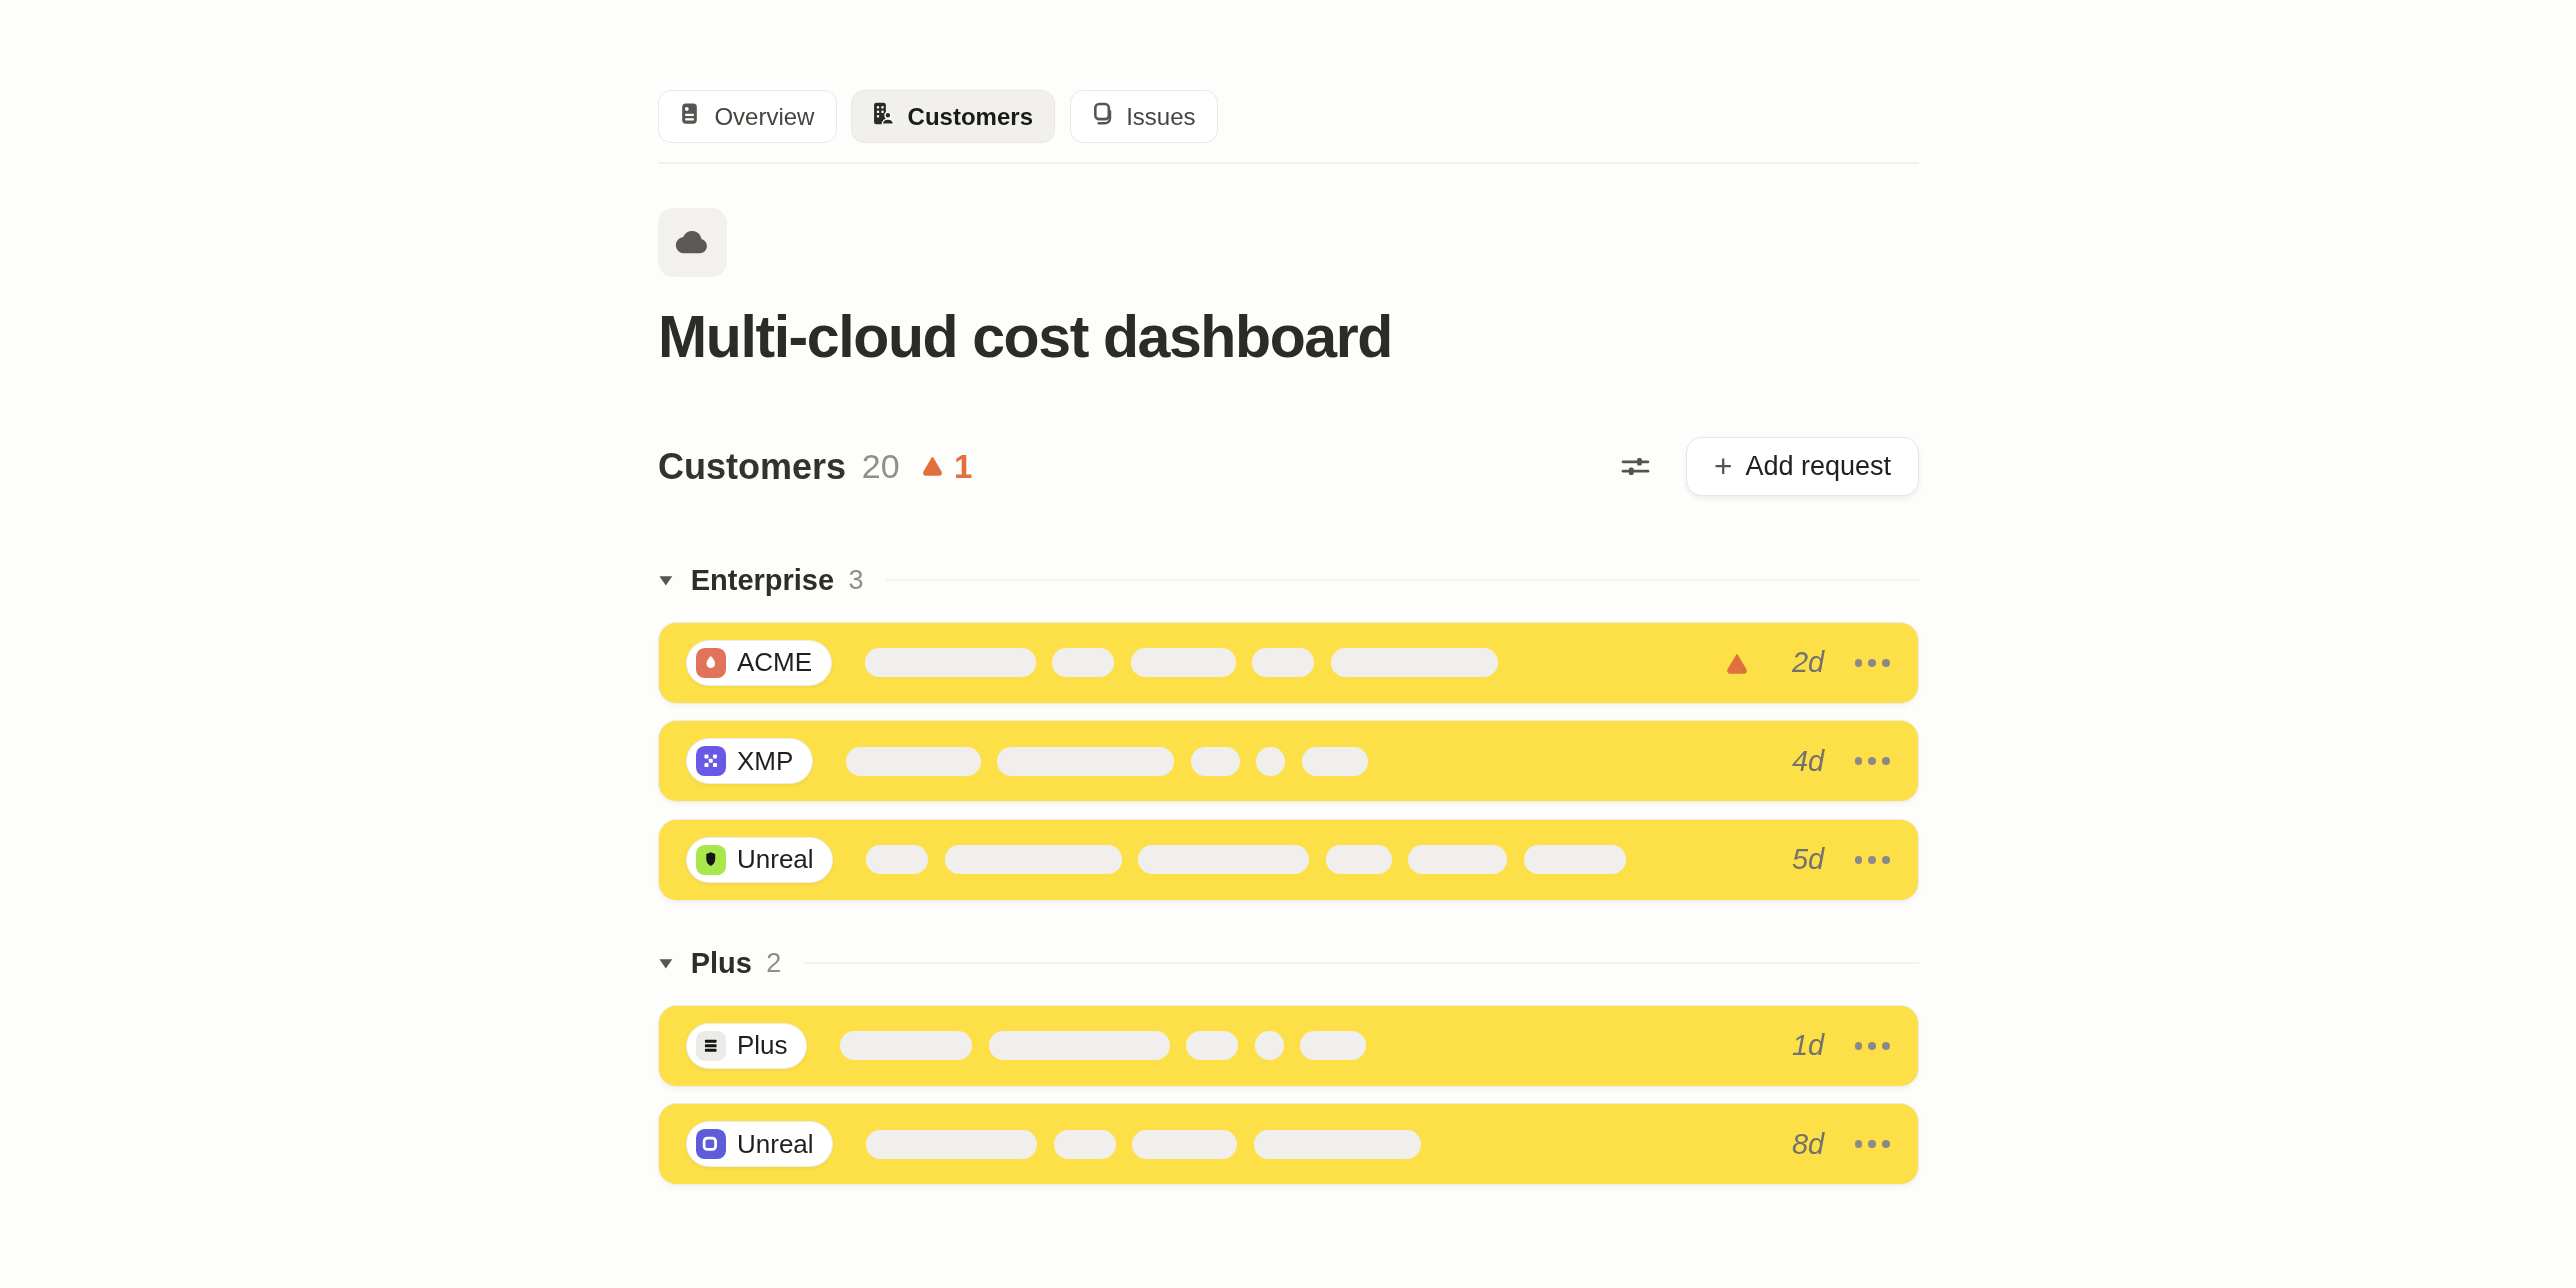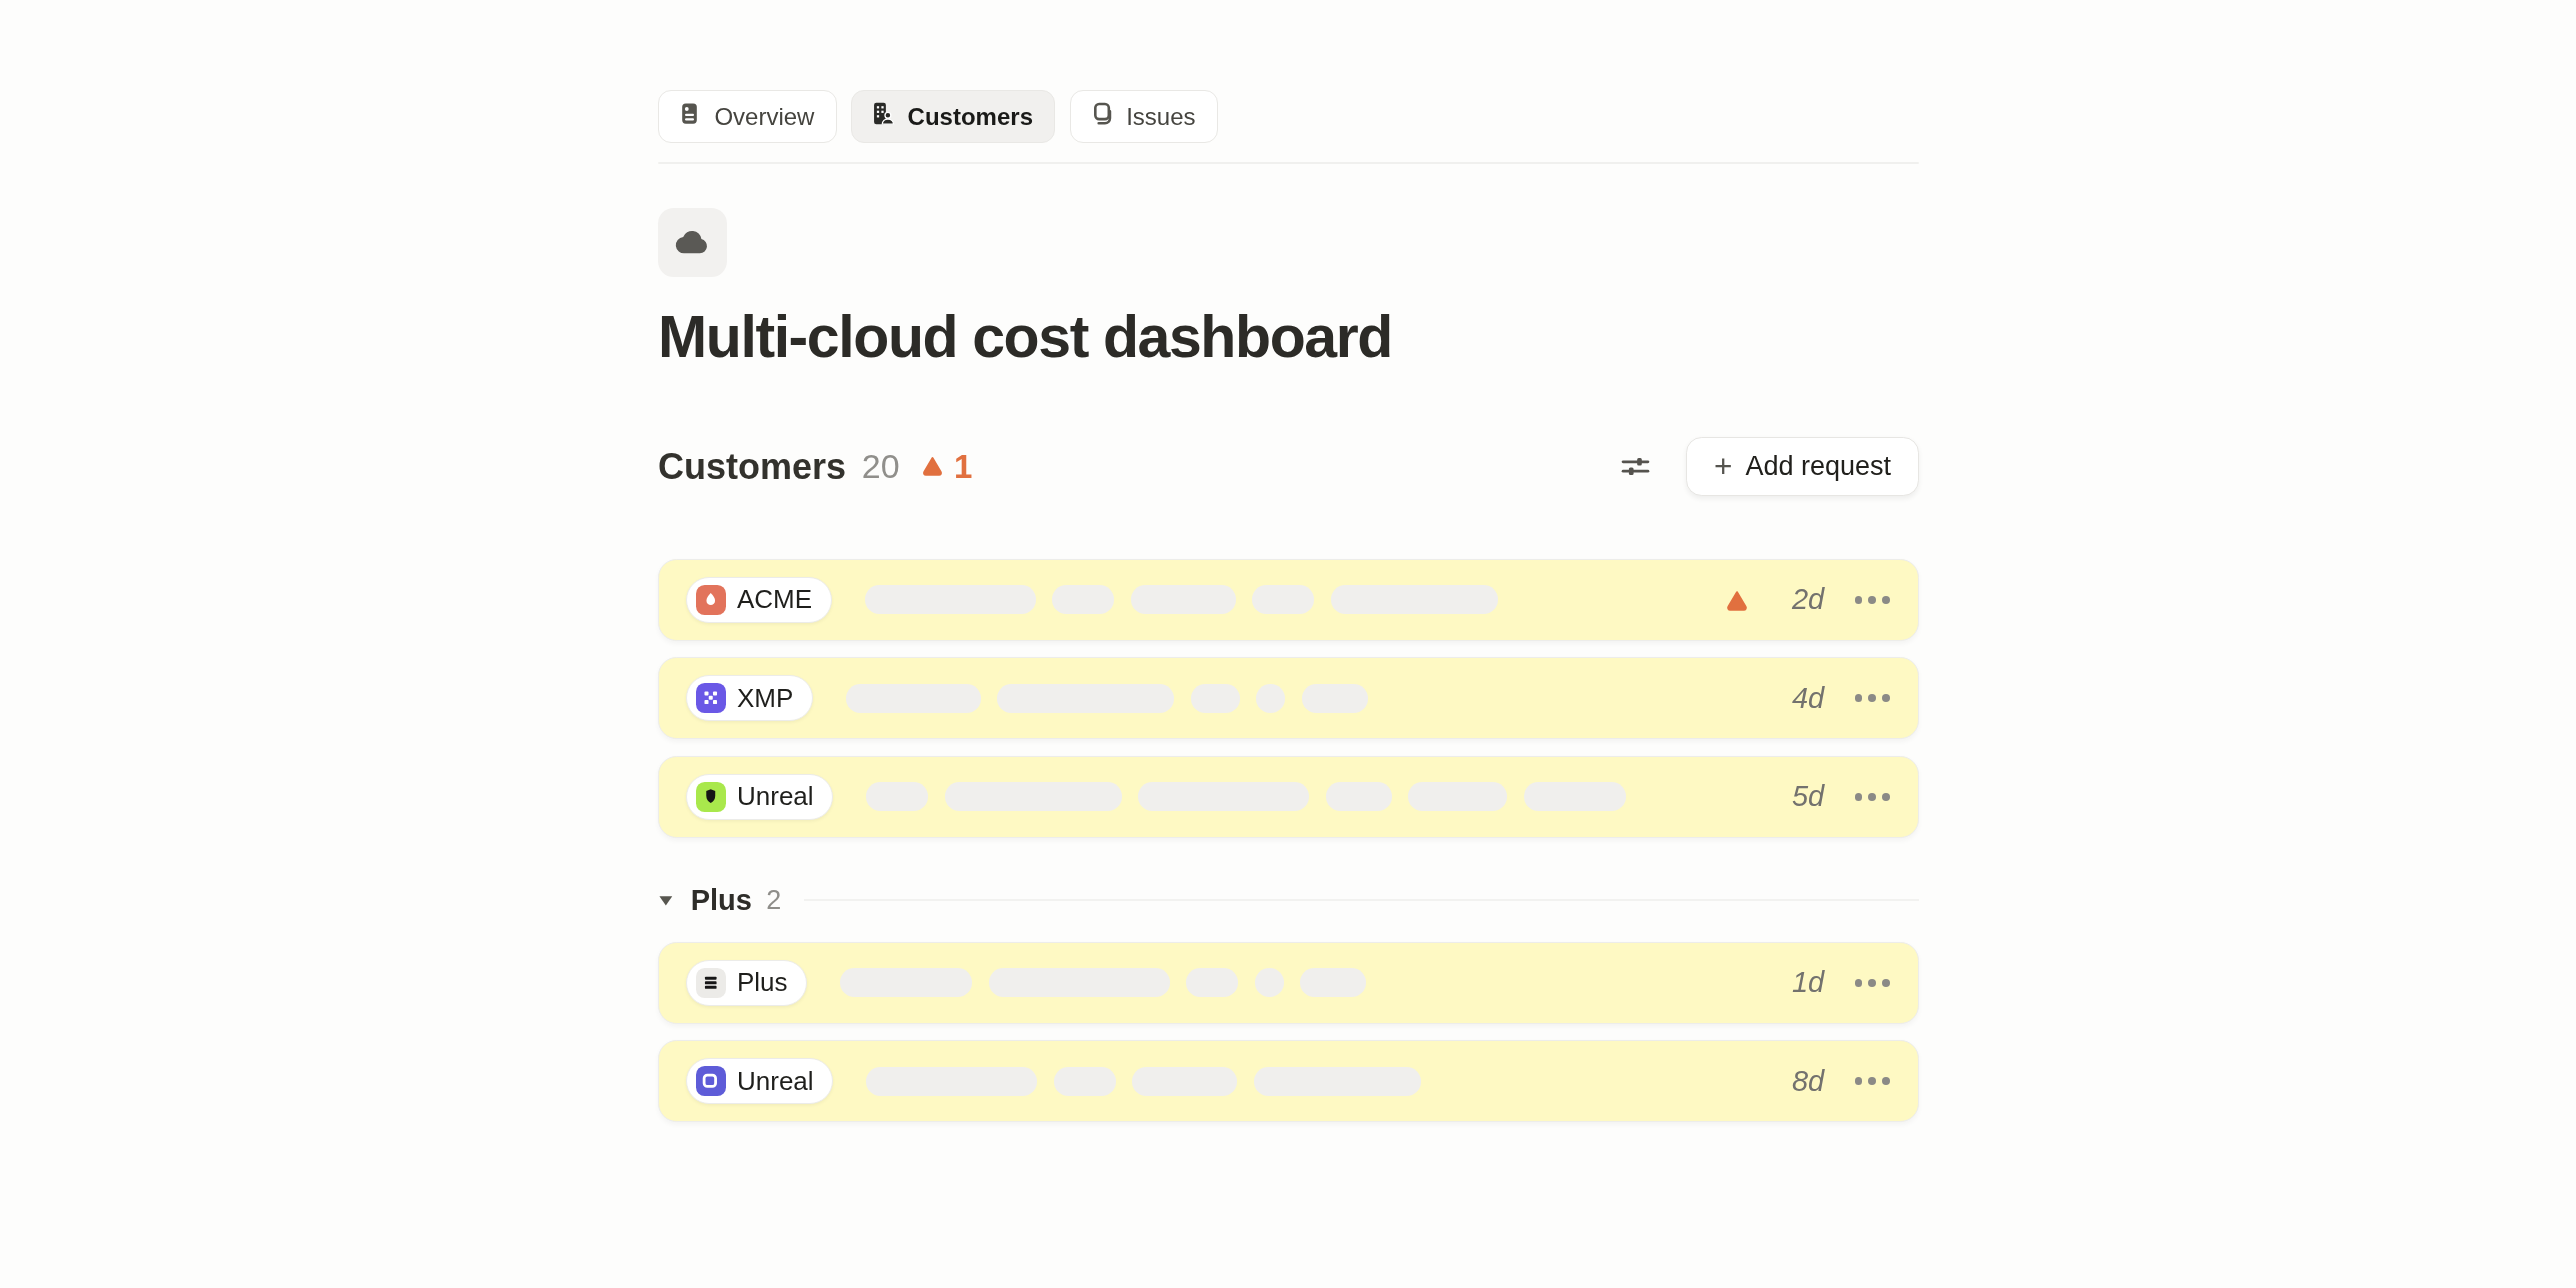--- a/index.html
+++ b/index.html
@@ -44,21 +44,21 @@
   .group { margin-top:62px; }
   .group + .group { margin-top:41px; }
   .group-head { height:43px; display:flex; align-items:center; cursor:pointer; }
   .group-head svg.chev { width:15.7px; height:13px; margin-right:17px; }
   .group-name { font-size:29px; font-weight:600; color:#2E2D29; }
   .group-count { font-size:27px; color:#8F8E8A; margin-left:14.3px; }
   .group-line { flex:1; height:1.4px; background:#F2F2F0; margin-left:23px; }
   .rows { margin-top:20px; }
 
   
-  .row { height:82px; background:#fef9c3; border:1.4px solid #EDEDEA; border-radius:18.6px;
+  .row { height:82px; background:#fde047; border:1.4px solid #EDEDEA; border-radius:18.6px;
          box-shadow:0 2.1px 5px rgba(20,20,20,.04); display:flex; align-items:center;
          padding:0 27px; margin-bottom:16.5px; }
   .chip { height:46px; background:#FFFFFF; border:1.4px solid #ECECE9; border-radius:23px;
           box-shadow:0 1.4px 3.6px rgba(0,0,0,.05); display:inline-flex; align-items:center;
           gap:11.4px; padding:0 18.6px 0 8.6px; cursor:pointer; }
   .chip-icon { width:30px; height:30px; border-radius:8.6px; display:flex;
                align-items:center; justify-content:center; }
   .chip-icon svg { width:21.5px; height:21.5px; }
   .chip-label { font-size:26px; font-weight:500; color:#1F1F1C; }
   .bars { display:flex; align-items:center; gap:16.5px; margin-left:33px; }
@@ -146,20 +146,28 @@
         </svg>
     </span>
     <button class="add-btn">
       <span class="plus">+</span>
       <span>Add request</span>
     </button>
   </div>
 
   <div id="groups">
   <div class="group">
+    <div class="group-head">
+      <svg class="chev" viewBox="0 0 22 18">
+            <path d="M2 3 h18 l-9 13 z" fill="#57564F"></path>
+          </svg>
+      <span class="group-name">Enterprise</span>
+      <span class="group-count">3</span>
+      <span class="group-line"></span>
+    </div>
     <div class="rows">
   <div class="row">
     <span class="chip">
       <span class="chip-icon" style="background: rgb(226, 115, 91);">
                 <svg viewBox="0 0 24 24">
                   <path d="M12 4.6c3 3.3 4.8 5.9 4.8 8.4a4.8 4.8 0 0 1-9.6 0c0-2.5 1.8-5.1 4.8-8.4z" fill="#FFFFFF"></path>
                 </svg>
               </span>
       <span class="chip-label">ACME</span>
     </span>

